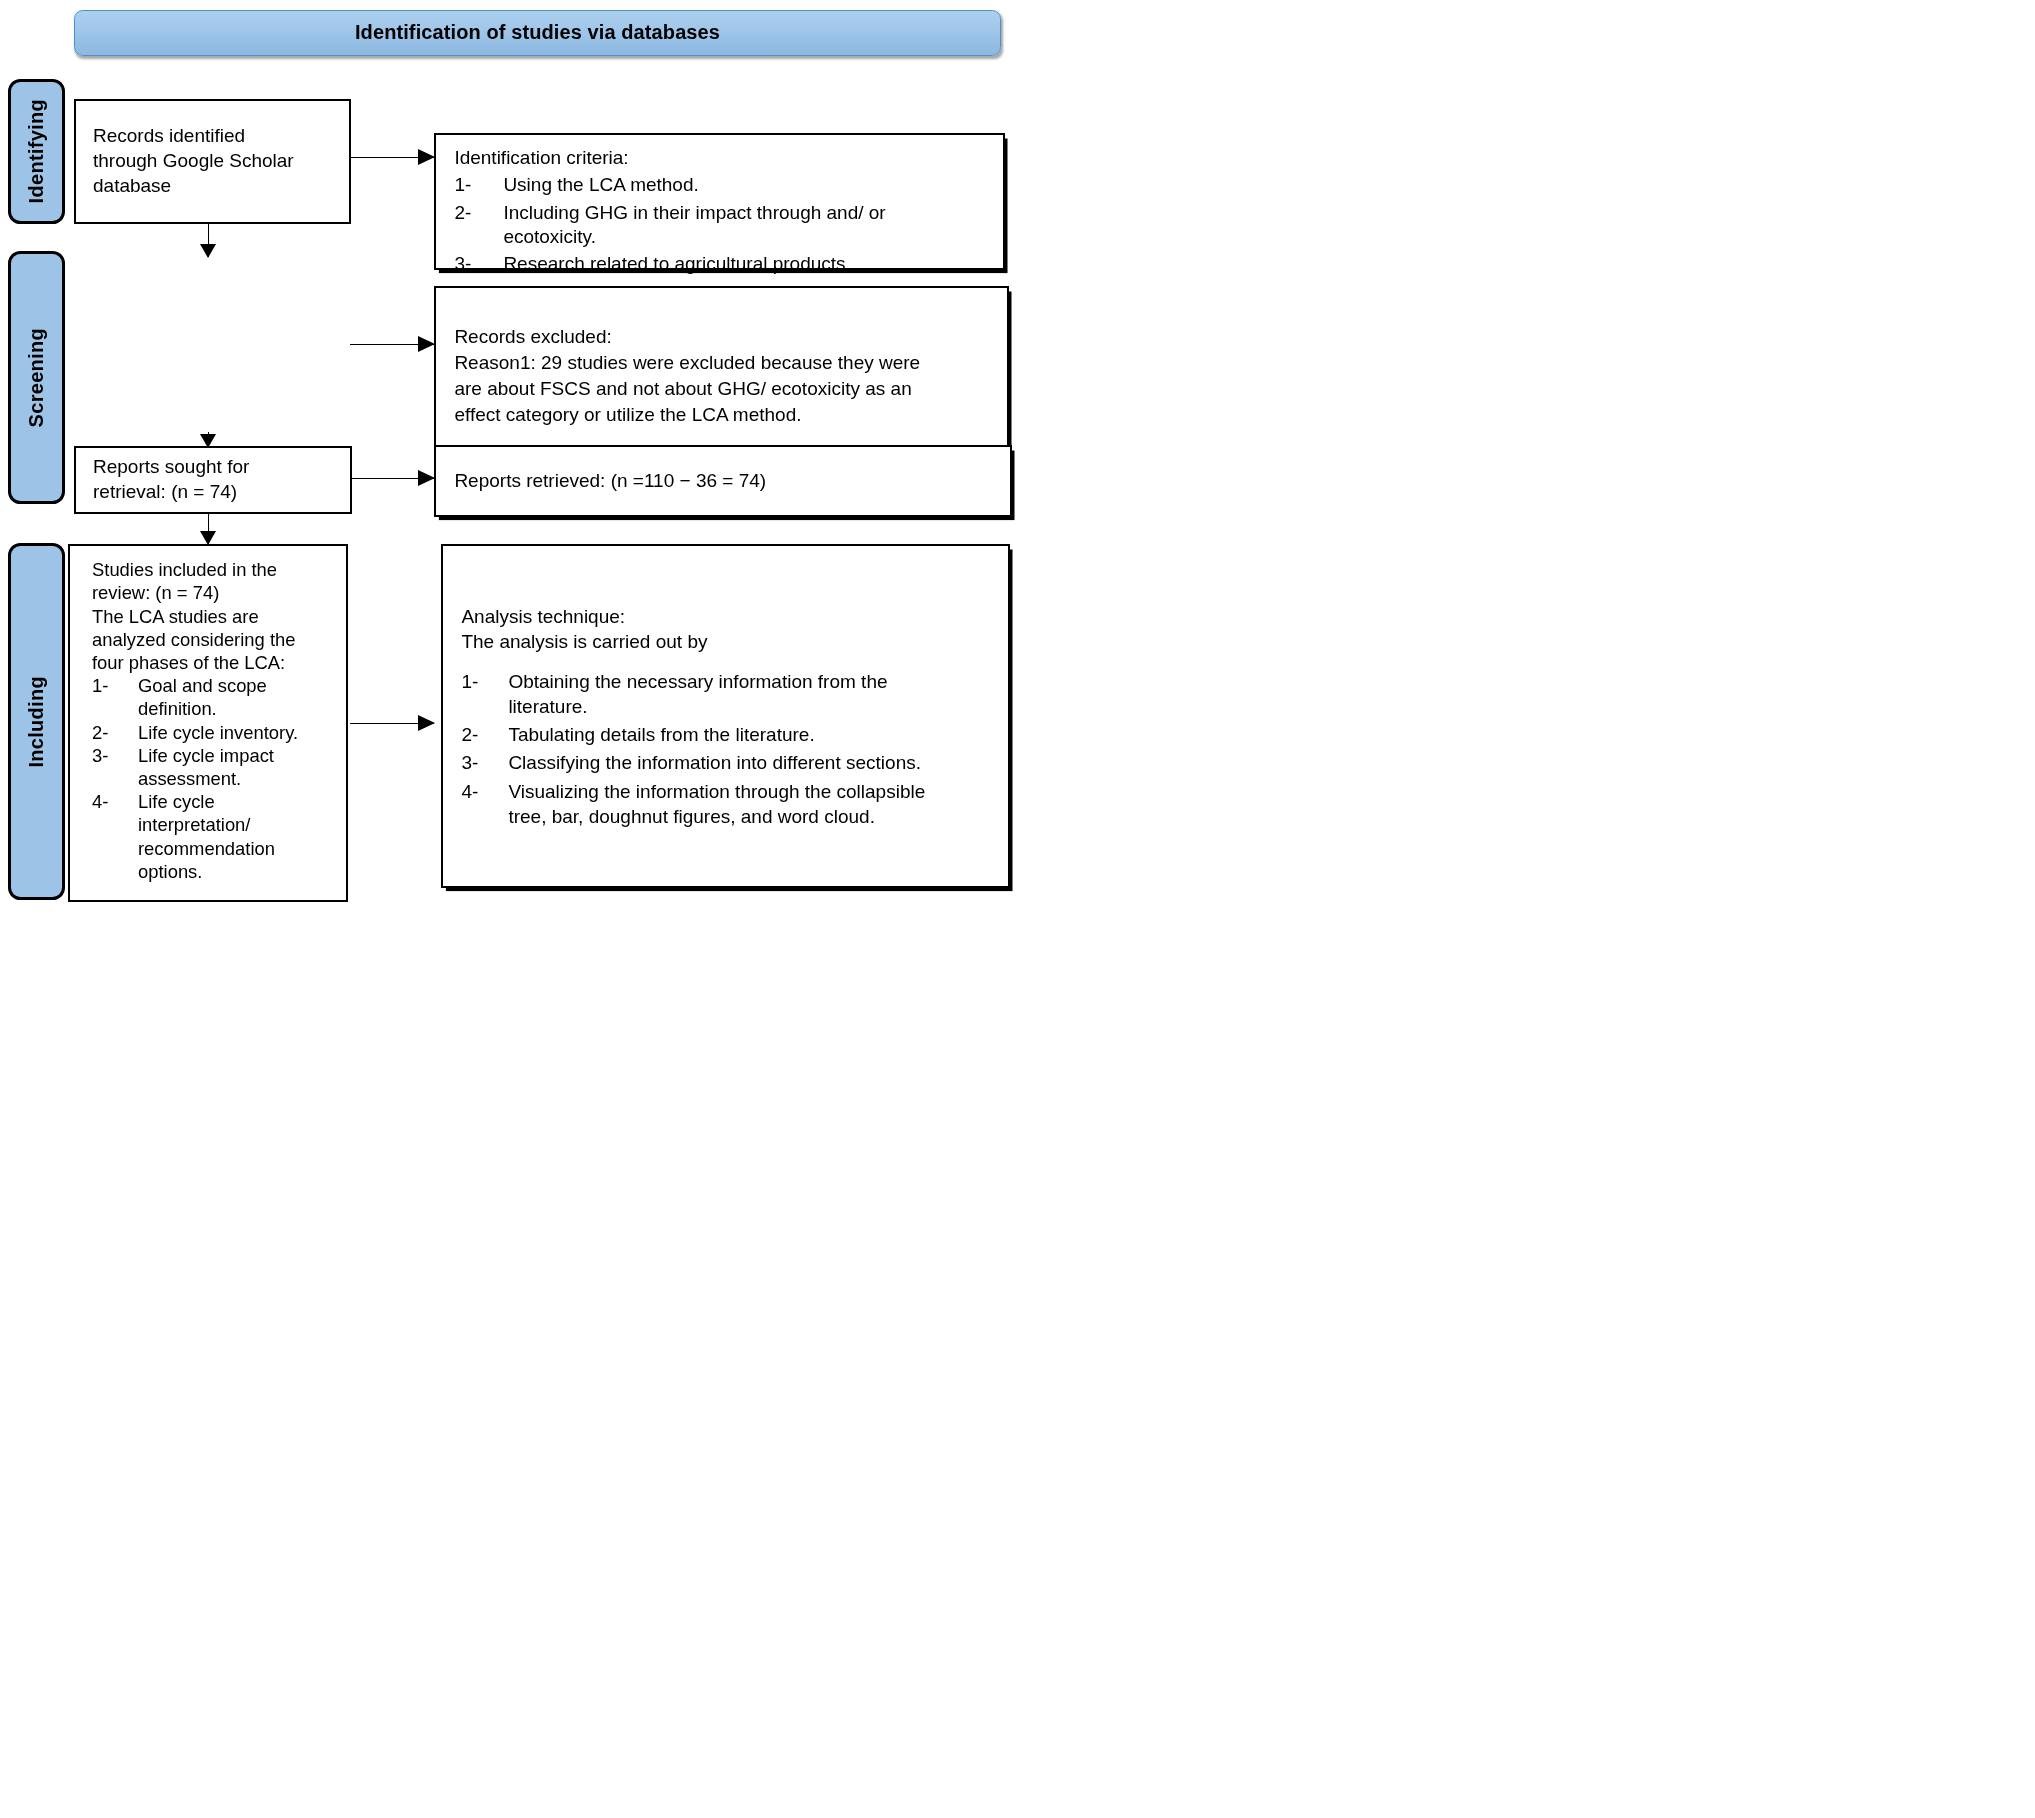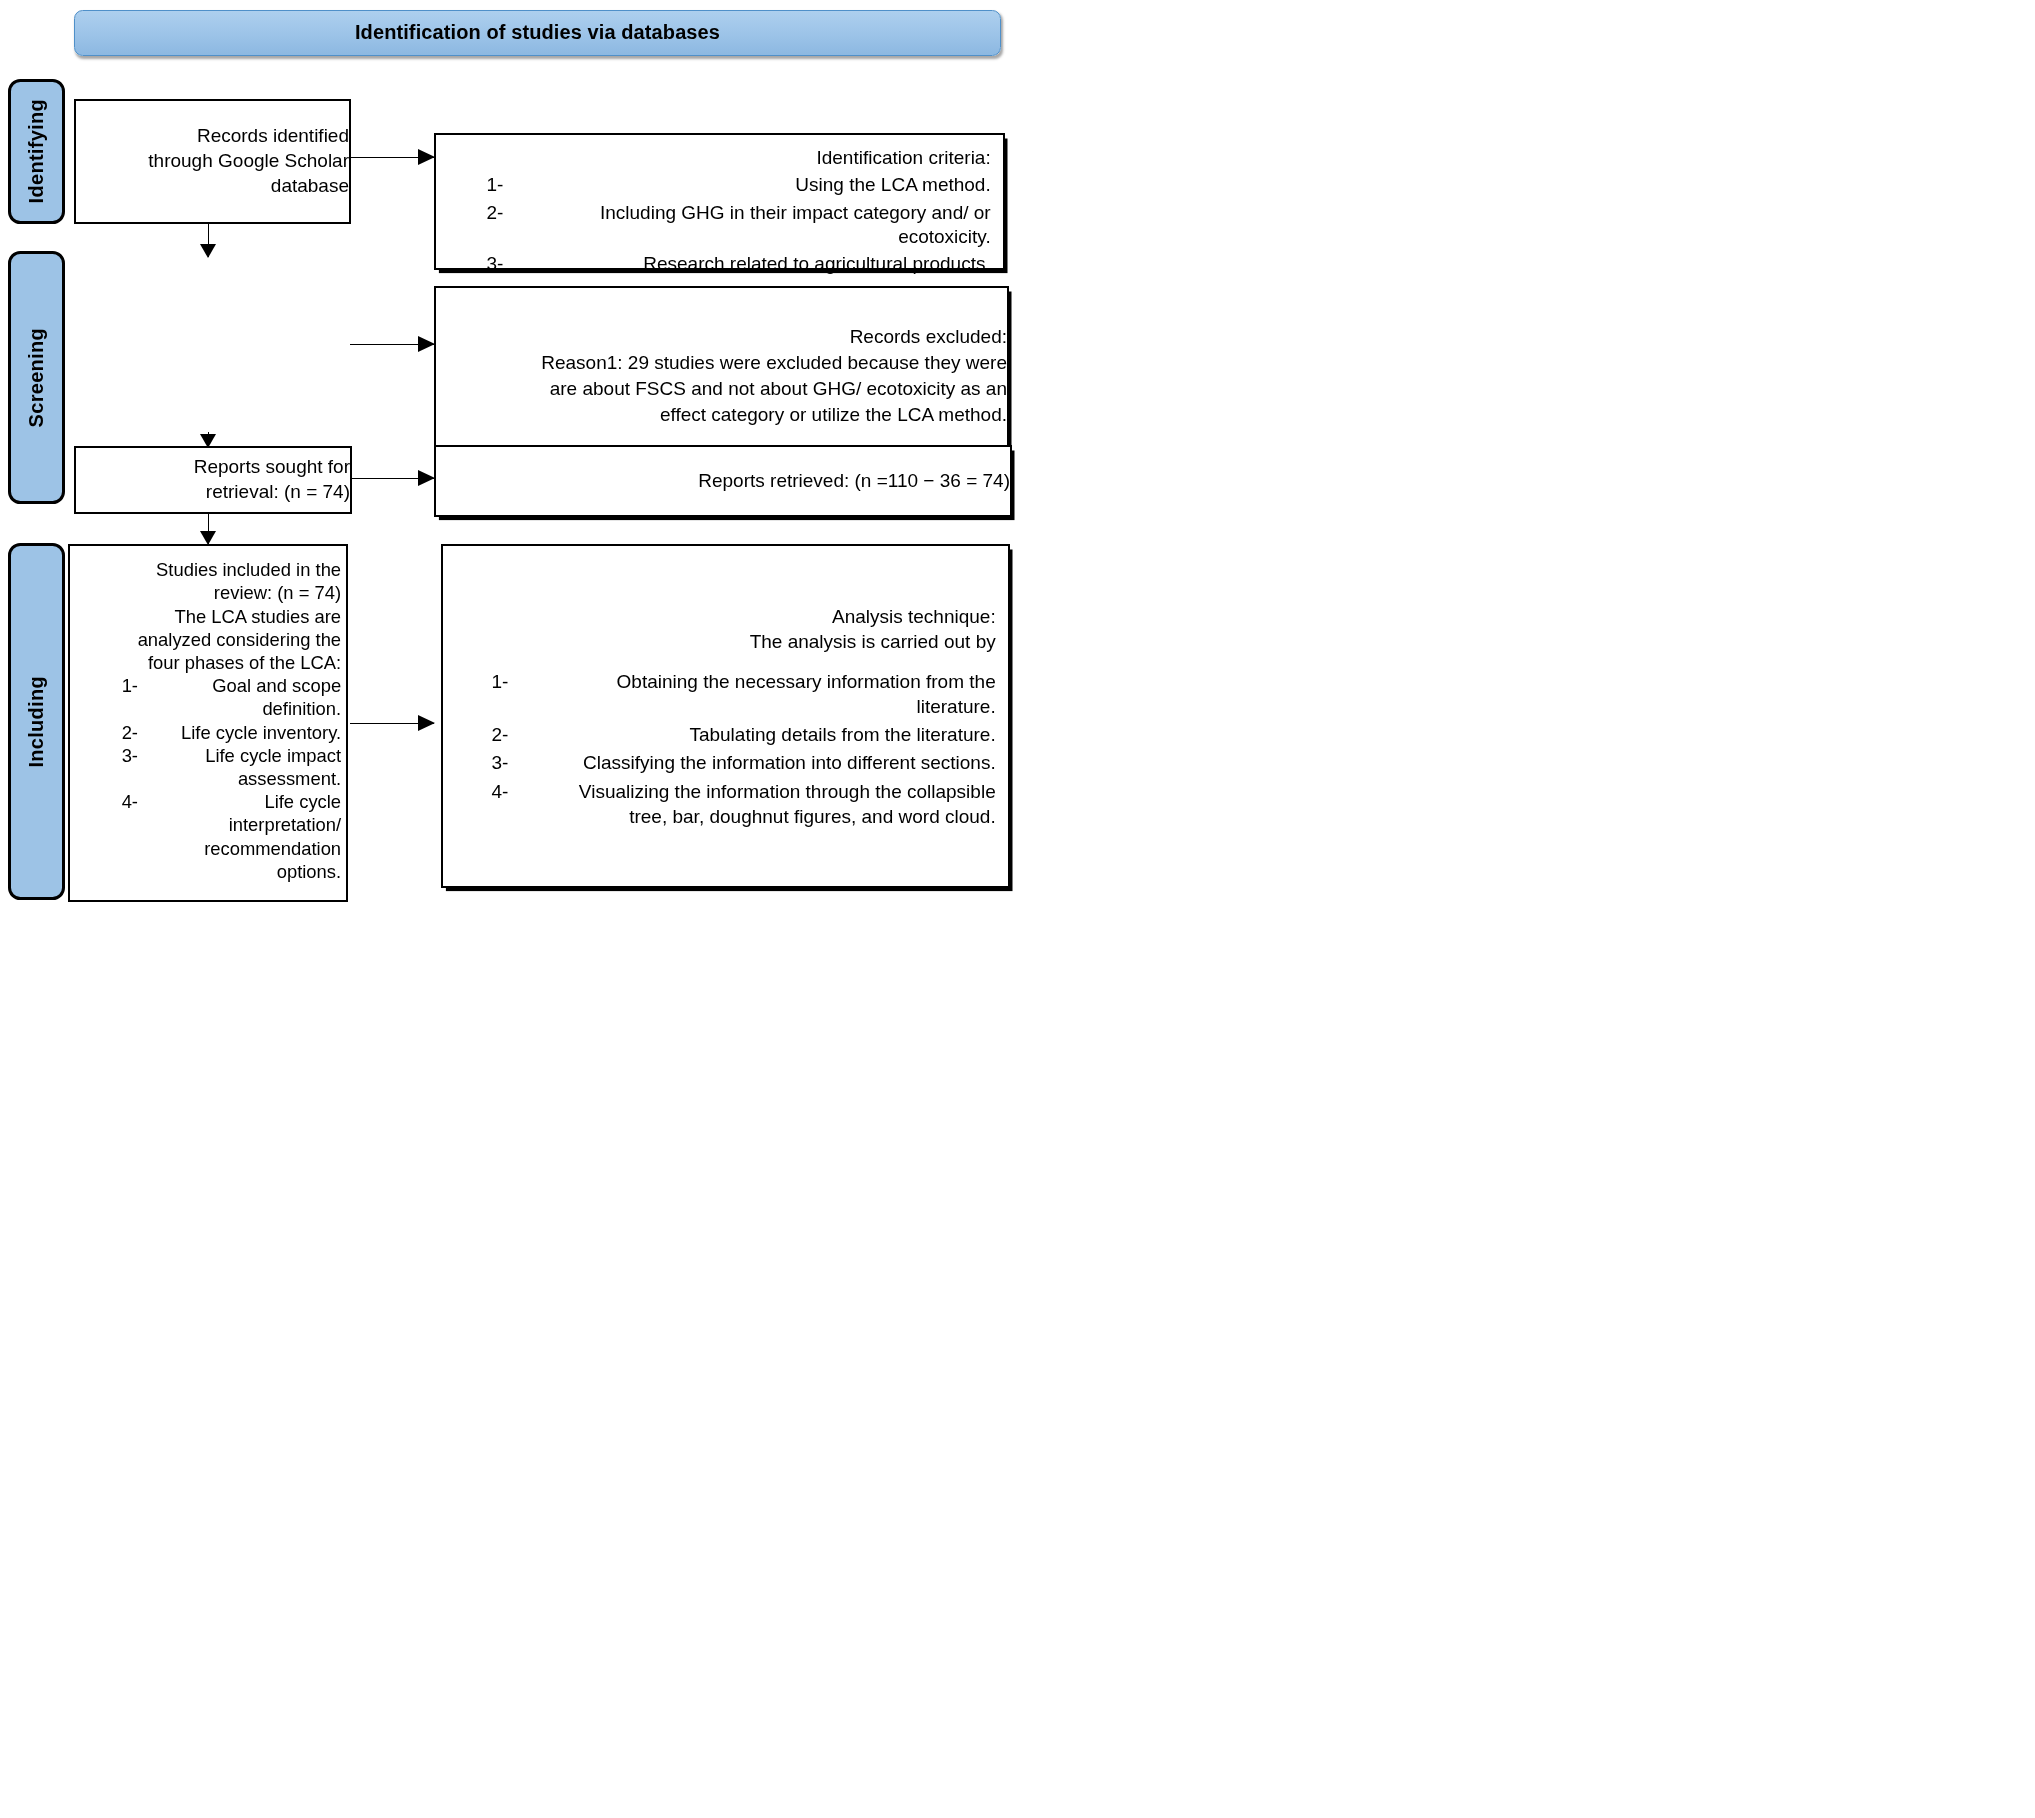--- a/index.html
+++ b/index.html
@@ -3,21 +3,20 @@
 <meta charset="utf-8">
 <style>
   html,body{margin:0;padding:0;background:#ffffff;}
   .canvas{
     position:relative;
     width:1018px;height:909px;
     background:#ffffff;
     font-family:"Liberation Sans", sans-serif;
     color:#000;
     overflow:hidden;
-    text-align:right;
   }
   
   .banner{
     position:absolute;
     left:74px;top:9.8px;width:927px;height:46px;
     display:flex;align-items:center;justify-content:center;
     background:linear-gradient(180deg,#adcfee 0%,#9cc3e8 55%,#8cb8e1 100%);
     border:1.2px solid #4f90c9;
     border-radius:8.6px;
     box-shadow:1.2px 2.5px 2.5px rgba(0,0,0,0.35);
@@ -153,21 +152,21 @@
   </div>
 
   <div class="bx rs" id="rbox1">
     <div>Identification criteria:</div>
     <div class="li">
       <span class="num">1-</span>
       <span class="txt pre">Using the LCA method.</span>
     </div>
     <div class="li">
       <span class="num">2-</span>
-      <span class="txt pre">Including GHG in their impact category and/ or
+      <span class="txt pre">Including GHG in their impact through and/ or
 ecotoxicity.</span>
     </div>
     <div class="li">
       <span class="num">3-</span>
       <span class="txt pre">Research related to agricultural products.</span>
     </div>
   </div>
 
   <div class="bx rs vcenter" id="rbox2">
     <div>Records excluded:</div>

